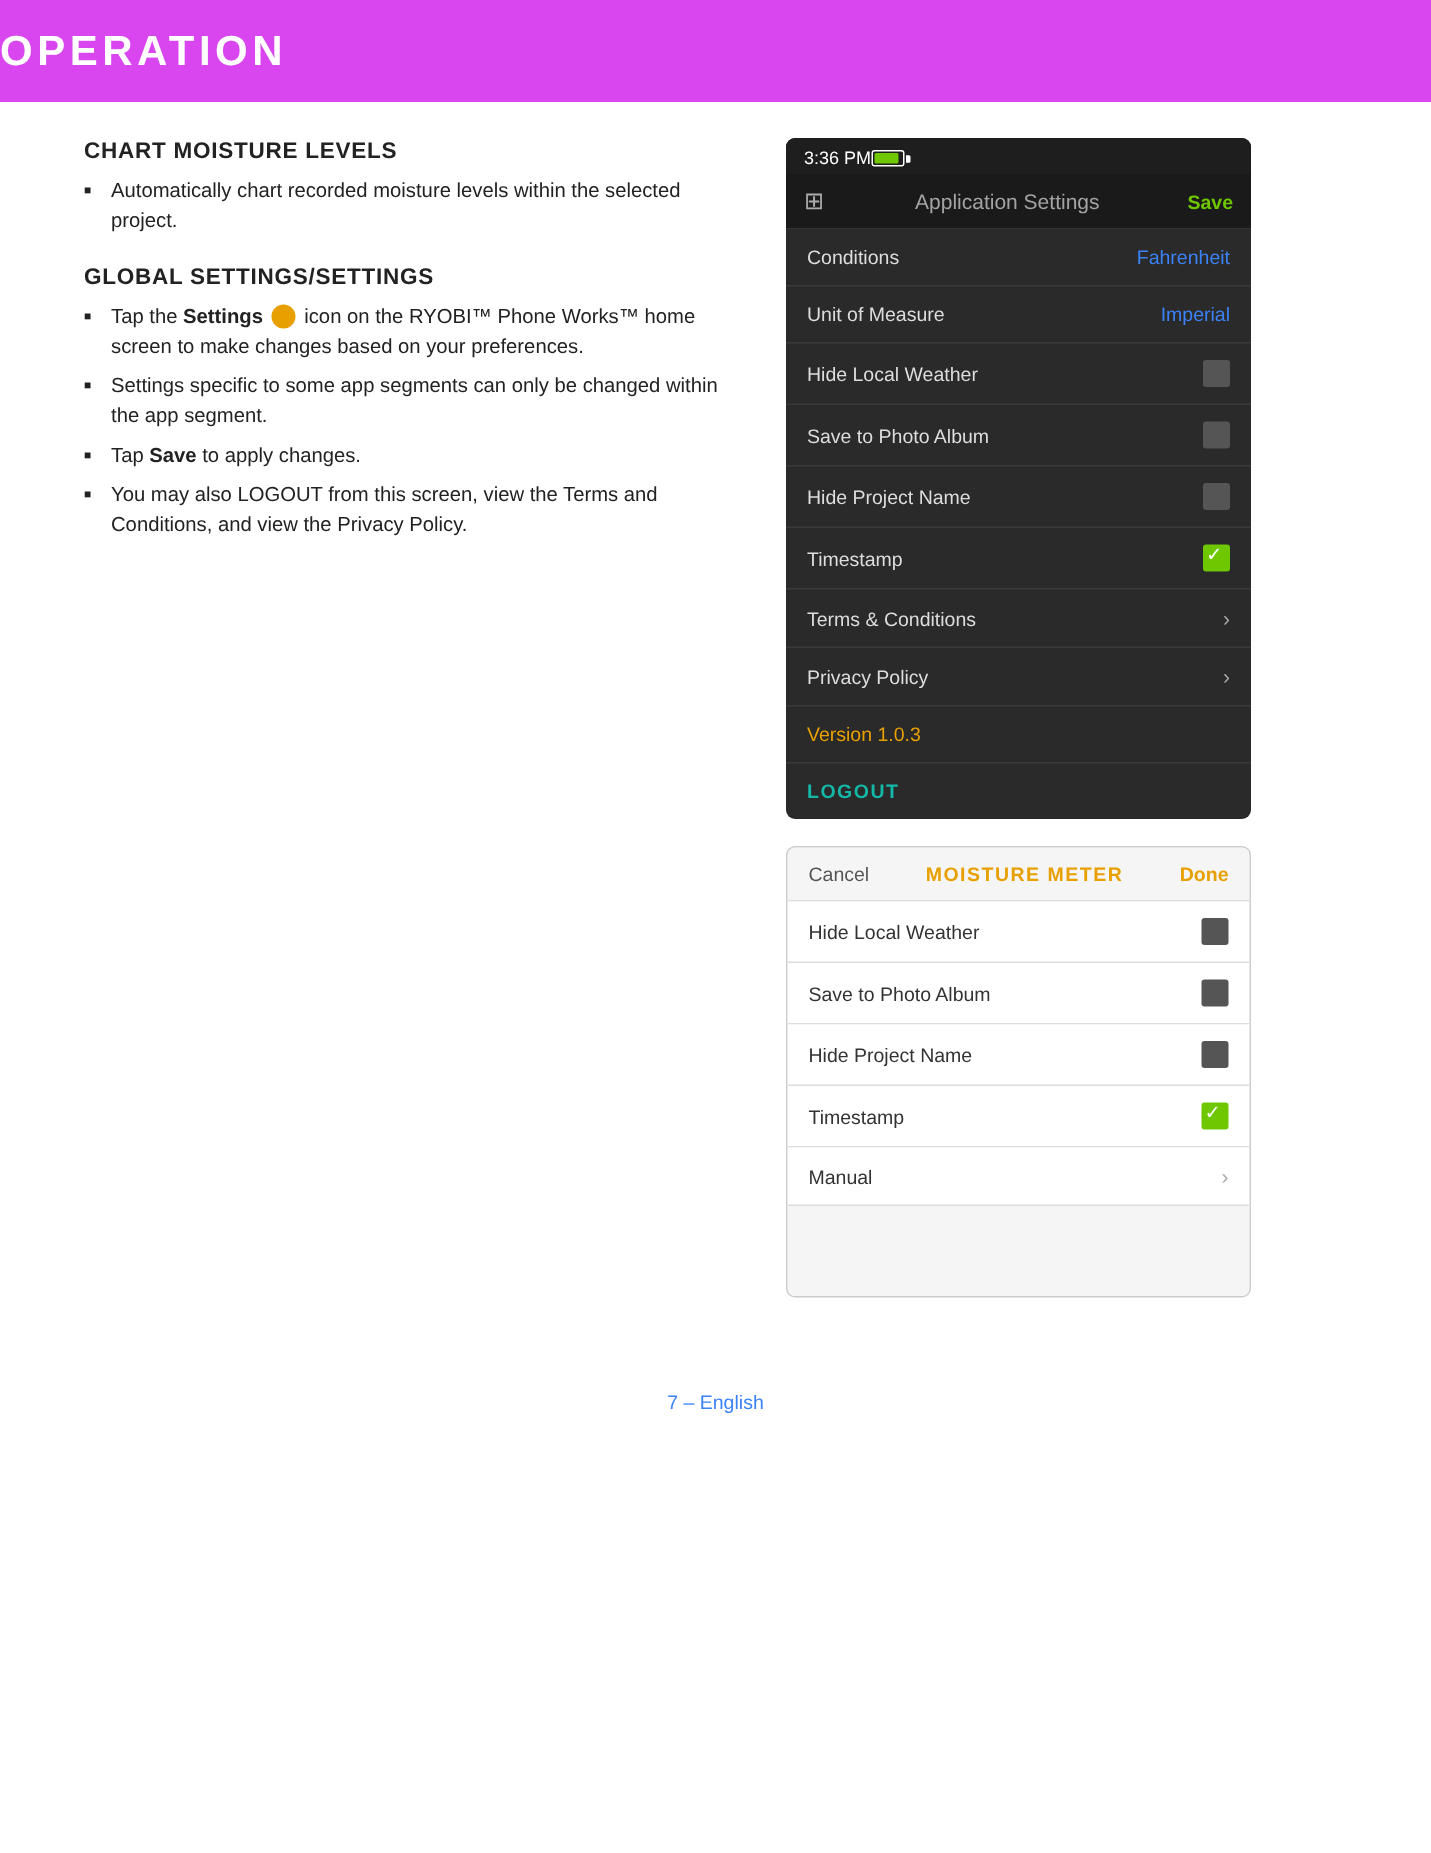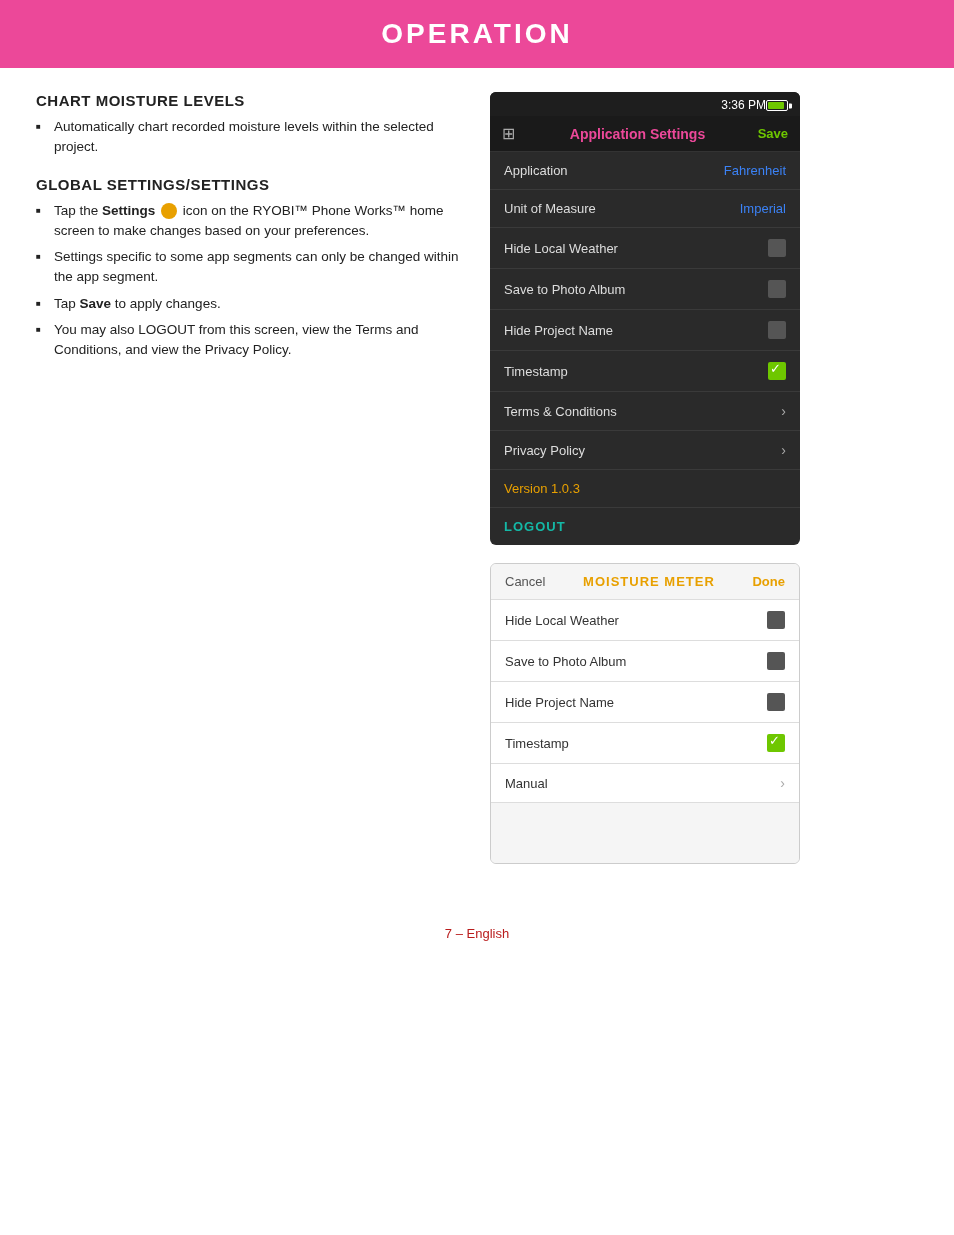--- a/index.html
+++ b/index.html
@@ -7,34 +7,34 @@
       width: 954px;
       min-height: 1235px;
       background: #fff;
       font-family: Arial, Helvetica, sans-serif;
       font-size: 14px;
       color: #222;
     }
 
     
     .page-header {
-      background: #ec4899;
+      background: #d946ef;
       color: #fff;
-      text-align: center;
+      text-align: left;
       padding: 18px 0;
       font-size: 28px;
       font-weight: 900;
       letter-spacing: 3px;
     }
 
     
     .main-content {
       display: flex;
-      padding: 24px 36px;
-      gap: 14px;
+      padding: 24px 56px;
+      gap: 28px;
     }
 
     
     .left-col {
       flex: 1;
       max-width: 440px;
     }
 
     .section-title {
       font-size: 15px;
@@ -90,21 +90,21 @@
       background: #2a2a2a;
       border-radius: 6px;
       overflow: hidden;
       margin-bottom: 18px;
       color: #e0e0e0;
       font-size: 13px;
     }
 
     .phone-status-bar {
       display: flex;
-      justify-content: flex-end;
+      justify-content: flex-start;
       align-items: center;
       padding: 6px 12px 4px;
       background: #1e1e1e;
       font-size: 12px;
       color: #fff;
     }
 
     .battery-icon {
       display: inline-block;
       width: 22px;
@@ -144,23 +144,23 @@
       border-bottom: 1px solid #333;
     }
 
     .nav-dots {
       color: #aaa;
       font-size: 16px;
       letter-spacing: 2px;
     }
 
     .nav-title {
-      color: #ec4899;
+      color: #a3a3a3;
       font-size: 14px;
-      font-weight: 700;
+      font-weight: 400;
     }
 
     .nav-action {
       color: #6ec700;
       font-size: 13px;
       font-weight: 600;
     }
 
     .settings-row {
       display: flex;
@@ -316,21 +316,21 @@
     .screen2-filler {
       background: #f5f5f5;
       height: 60px;
     }
 
     
     .page-footer {
       text-align: center;
       padding: 20px;
       font-size: 13px;
-      color: #b91c1c;
+      color: #3b82f6;
     }
 
     .settings-icon {
       display: inline-block;
       width: 16px;
       height: 16px;
       background: #e8a000;
       border-radius: 50%;
       position: relative;
       vertical-align: middle;
@@ -383,21 +383,21 @@
         </span>
       </div>
 
       <div class="phone-nav-bar">
         <span class="nav-dots">⊞</span>
         <span class="nav-title">Application Settings</span>
         <span class="nav-action">Save</span>
       </div>
 
       <div class="settings-row">
-        <span class="settings-row-label">Application</span>
+        <span class="settings-row-label">Conditions</span>
         <span class="settings-row-value">Fahrenheit</span>
       </div>
       <div class="settings-row">
         <span class="settings-row-label">Unit of Measure</span>
         <span class="settings-row-value">Imperial</span>
       </div>
       <div class="settings-row">
         <span class="settings-row-label">Hide Local Weather</span>
         <span class="checkbox-unchecked"></span>
       </div>

